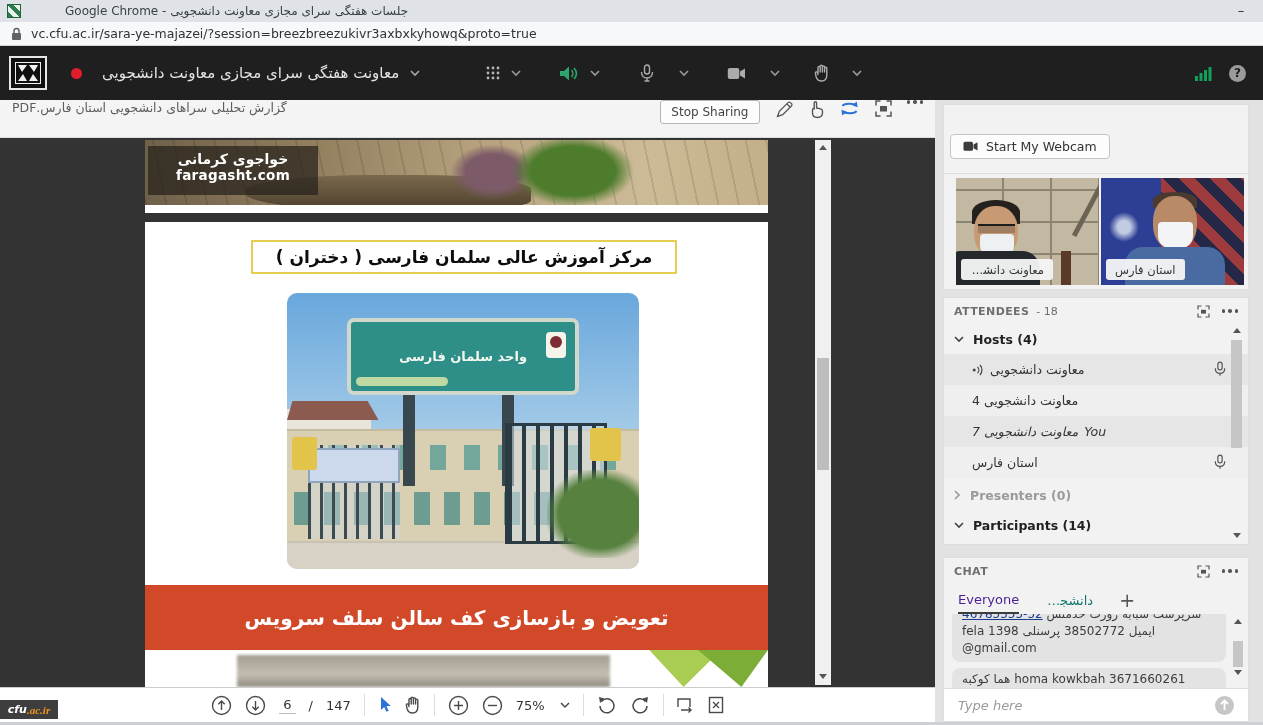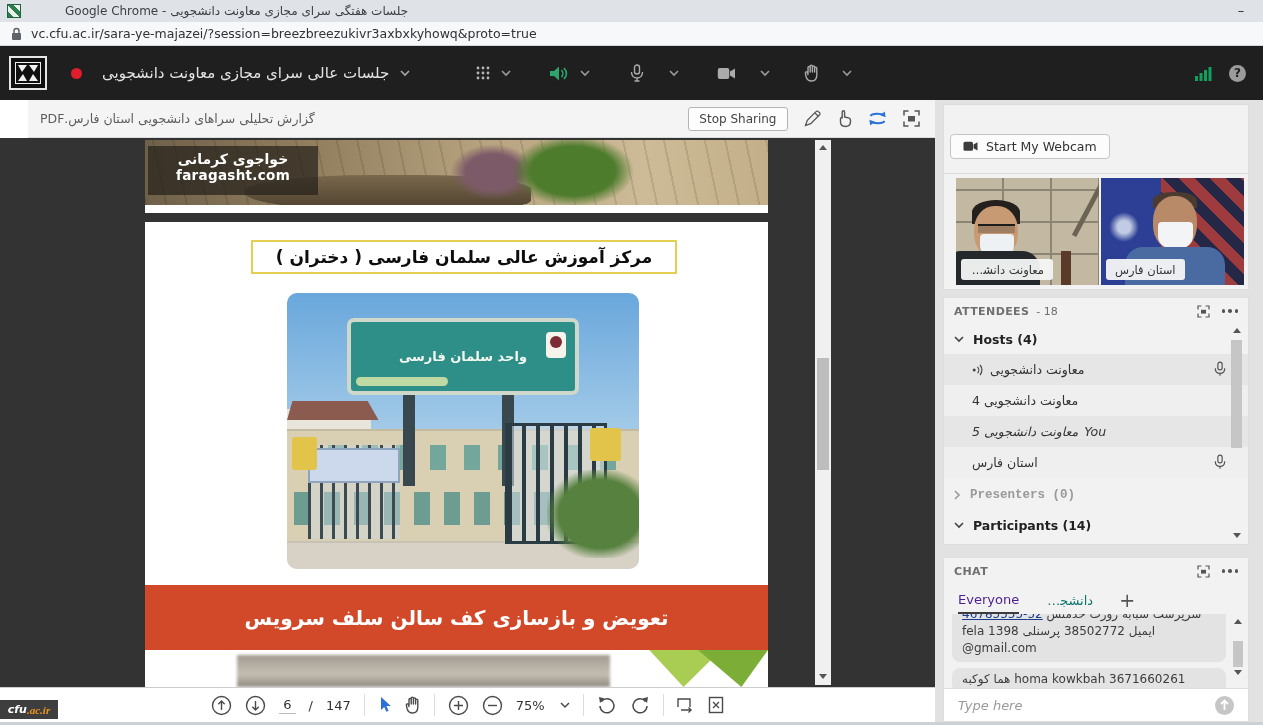--- a/index.html
+++ b/index.html
@@ -23,21 +23,21 @@
   #appbar { left:0; top:46px; width:1263px; height:54px; background:#1f1f1f; display:flex; align-items:center; }
   .logo-tile { width:38px; height:34px; margin-left:9px; border:2px solid #e6e6e6; background:#101010; display:flex; align-items:center; justify-content:center; }
   .rec-dot { width:11px; height:11px; border-radius:50%; background:#e01e2b; margin-left:24px; }
   #meeting-title { font-size:15px; color:#e3e3e3; margin-left:20px; }
   .chev { margin-left:11px; }
   .grp { display:flex; align-items:center; }
   .icon-btn { display:flex; align-items:center; justify-content:center; cursor:default; }
   #help-circ { width:17px; height:17px; border-radius:50%; background:#9b9b9b; color:#1c1c1c; font-weight:bold; font-size:12px; text-align:center; line-height:17px; }
 
   
-  #share-head { left:0; top:100px; width:935px; height:38px; background:#f4f4f4; border-bottom:1px solid #dcdcdc; display:flex; align-items:center; padding:0 12px;margin-left:28px; }
+  #share-head { left:0; top:100px; width:935px; height:38px; background:#f4f4f4; border-bottom:1px solid #dcdcdc; display:flex; align-items:flex-start; padding:0 12px; }
   #doc-title { font-size:12.5px; color:#5d5d5d; }
   #stop-btn { margin-left:auto; height:24px; padding:0 10px; background:#fdfdfd; border:1px solid #b5b5b5; border-radius:3px; font-size:12px; color:#444; display:flex; align-items:center; }
   .sh-ic { margin-left:15px; }
   .dots { display:flex; gap:3px; }
   .dots i { width:3.5px; height:3.5px; border-radius:50%; background:#555; }
 
   #pdf-view { left:0; top:138px; width:935px; height:549px; background:#333; overflow:hidden; }
 
   
   #frag { left:145px; top:2px; width:623px; height:73px; background:#fff; }
@@ -131,21 +131,21 @@
   #tile2 .glow { position:absolute; left:8px; top:34px; width:30px; height:30px; background:radial-gradient(circle,rgba(230,238,248,.8) 0 30%,transparent 70%); }
   #tile2 .body { position:absolute; left:24px; bottom:-8px; width:100px; height:46px; background:#4a6ba2; border-radius:18px 18px 0 0; }
   #tile2 .head { position:absolute; left:52px; top:18px; width:44px; height:54px; background:#b98a68; border-radius:46%; }
   #tile2 .hair { position:absolute; left:52px; top:14px; width:44px; height:16px; background:#4a3a30; border-radius:50% 50% 0 0; }
   #tile2 .mask { position:absolute; left:57px; top:44px; width:35px; height:26px; background:#f2f4f6; border-radius:4px 4px 12px 12px; }
 
   #att-panel { top:197px; height:248px; }
   .att-row { height:31px; display:flex; align-items:center; font-size:12.5px; color:#333; padding-left:28px; padding-right:14px; position:relative; }
   .att-row.alt1 { background:#e6e6e6; } .att-row.alt2 { background:#efefef; }
   .att-grp { height:30px; display:flex; align-items:center; gap:9px; padding-left:10px; font-size:12.5px; font-weight:bold; color:#222; }
-  .att-grp.dim { color:#9a9a9a;font-family:Liberation Mono, monospace; }
+  .att-grp.dim { color:#9a9a9a; }
   .att-mic { position:absolute; right:22px; top:7px; }
   .you { font-style:italic; margin-left:6px; }
   .it { font-style:italic; }
   #att-sb { position:absolute; right:5px; top:30px; width:13px; height:210px; }
   #att-sb .thumb { position:absolute; left:1px; top:12px; width:11px; height:108px; background:#c6c6c6; }
   #att-sb .tri-up { position:absolute; left:3px; top:0; }
   #att-sb .tri-dn { position:absolute; left:3px; bottom:0; }
 
   #chat-panel { top:457px; height:165px; display:flex; flex-direction:column; }
   #chat-tabs { height:30px; display:flex; align-items:flex-end; gap:26px; padding:0 14px; }
@@ -191,21 +191,21 @@
   <div class="logo-tile">
     <svg width="26" height="22" viewBox="0 0 26 22">
       <rect x="0.5" y="0.5" width="25" height="21" fill="none" stroke="#f0f0f0"></rect>
       <polygon points="3,3 12,3 7,10" fill="#f0f0f0"></polygon>
         <polygon points="14,3 23,3 19,10" fill="#f0f0f0"></polygon>
       <polygon points="3,19 12,19 8,12" fill="#f0f0f0"></polygon>
         <polygon points="14,19 23,19 18,12" fill="#f0f0f0"></polygon>
     </svg>
   </div>
   <div class="rec-dot"></div>
-  <span id="meeting-title" dir="rtl">جلسات عالی سرای مجازی معاونت دانشجویی</span>
+  <span id="meeting-title" dir="rtl">معاونت هفتگی سرای مجازی معاونت دانشجویی</span>
   <span class="chev icon-btn">
     <svg width="10" height="7" viewBox="0 0 10 7">
         <path d="M1 1l4 4 4-4" stroke="#a8a8a8" stroke-width="1.6" fill="none"></path>
       </svg>
   </span>
 
   <span class="grp" style="margin-left:66px;">
     <span class="icon-btn">
       <svg width="14" height="14" viewBox="0 0 14 14">
         <g fill="#b5b5b5">
@@ -546,21 +546,21 @@
         <svg width="12" height="16" viewBox="0 0 14 18">
             <rect x="4.5" y="1" width="5" height="9" rx="2.5" stroke="#555" stroke-width="1.4" fill="none"></rect>
             <path d="M1.5 8c0 4 2.6 6 5.5 6s5.5-2 5.5-6M7 14v3" stroke="#555" stroke-width="1.4" fill="none"></path>
           </svg>
       </span>
     </div>
     <div class="att-row alt2">
       <span>معاونت دانشجویی 4</span>
     </div>
     <div class="att-row alt1 it">
-      <span>معاونت دانشجویی 5</span>
+      <span>معاونت دانشجویی 7</span>
       <span class="you">You</span>
     </div>
     <div class="att-row alt2">
       <span>استان فارس</span>
       <span class="att-mic">
         <svg width="12" height="16" viewBox="0 0 14 18">
             <rect x="4.5" y="1" width="5" height="9" rx="2.5" stroke="#555" stroke-width="1.4" fill="none"></rect>
             <path d="M1.5 8c0 4 2.6 6 5.5 6s5.5-2 5.5-6M7 14v3" stroke="#555" stroke-width="1.4" fill="none"></path>
           </svg>
       </span>

